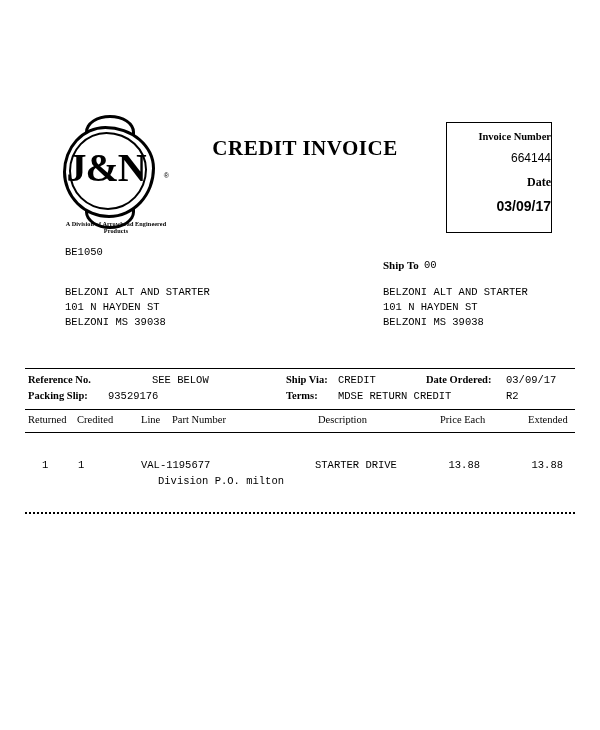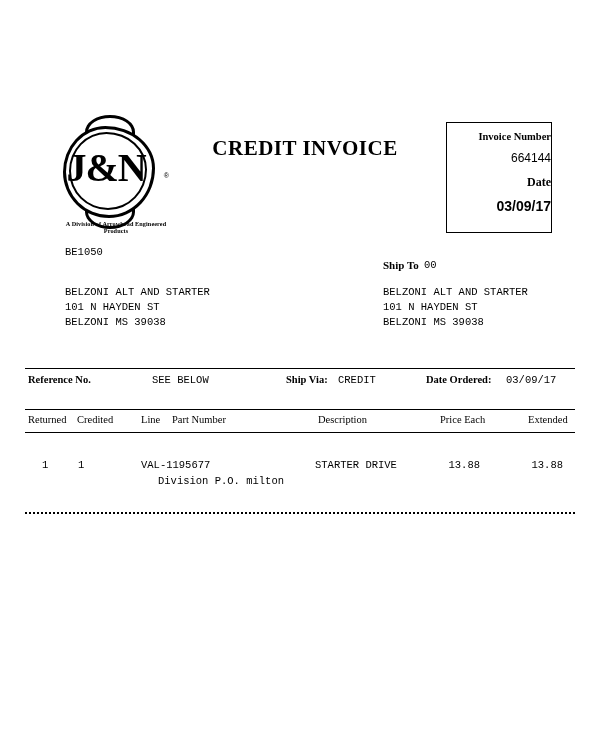--- a/index.html
+++ b/index.html
@@ -361,20 +361,27 @@
 
   <div class="ref-block">
     <div class="ref-row">
       <span class="p-abs bold-serif" style="left:0px;top:0px;">Reference No.</span>
       <span class="p-abs val-mono" style="left:108px;top:0px;margin-left:16px;">SEE BELOW</span>
       <span class="p-abs bold-serif" style="left:258px;top:0px;">Ship Via:</span>
       <span class="p-abs val-mono" style="left:310px;top:0px;">CREDIT</span>
       <span class="p-abs bold-serif" style="left:398px;top:0px;">Date Ordered:</span>
       <span class="p-abs val-mono" style="left:478px;top:0px;">03/09/17</span>
     </div>
+    <div class="ref-row">
+      <span class="p-abs bold-serif" style="left:0px;top:0px;">Packing Slip:</span>
+      <span class="p-abs val-mono" style="left:80px;top:0px;">93529176</span>
+      <span class="p-abs bold-serif" style="left:258px;top:0px;">Terms:</span>
+      <span class="p-abs val-mono" style="left:310px;top:0px;">MDSE RETURN CREDIT</span>
+      <span class="p-abs val-mono" style="left:478px;top:0px;">R2</span>
+    </div>
   </div>
 
   <div class="col-hdr ch-returned">Returned</div>
   <div class="col-hdr ch-credited">Credited</div>
   <div class="col-hdr ch-line">Line</div>
   <div class="col-hdr ch-part">Part Number</div>
   <div class="col-hdr ch-desc">Description</div>
   <div class="col-hdr ch-price">Price Each</div>
   <div class="col-hdr ch-ext">Extended</div>
 

